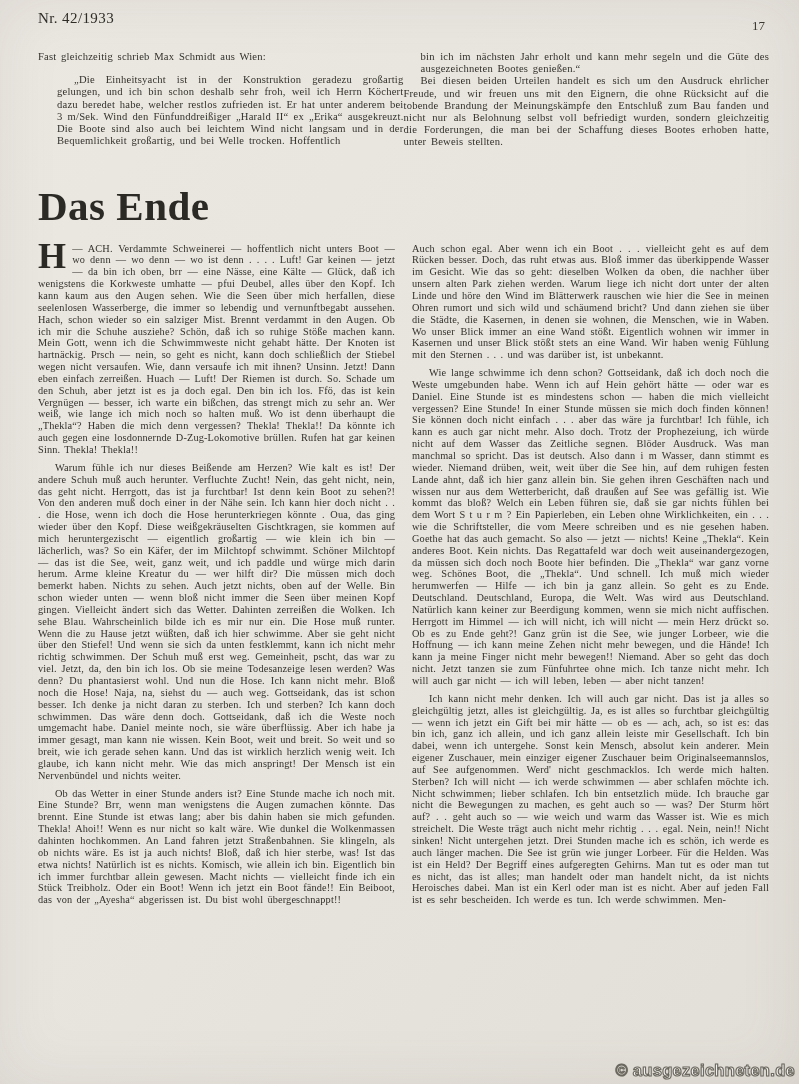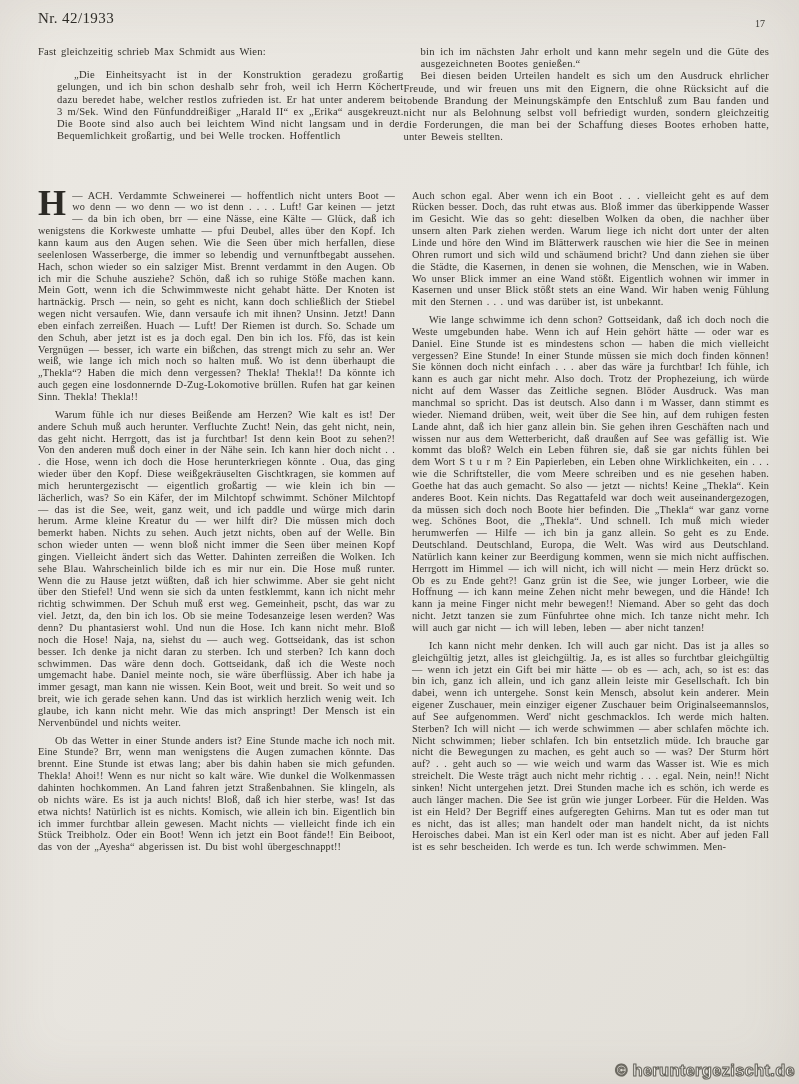--- a/index.html
+++ b/index.html
@@ -15,21 +15,21 @@
     position: absolute; inset: 0;
     background: linear-gradient(125deg, #ebe8e2 0%, #e8e5df 45%, #e2dfd8 100%);
     padding: 10px 30px 0 38px;
     box-sizing: border-box;
     box-shadow: inset 0 0 60px rgba(120,110,95,0.12);
   }
   .header {
     display: flex; justify-content: space-between; align-items: flex-start;
   }
   .issue { font-weight: normal; font-size: 15px; letter-spacing: 0.4px; color: #2e2c27; }
-  .pageno { font-size: 10px; margin-top: 8px; margin-right: 4px; color: #3a3832; }
+  .pageno { font-size: 13px; margin-top: 8px; margin-right: 4px; color: #3a3832; }
 
   .intro {
     display: grid; grid-template-columns: 1fr 1fr; column-gap: 0;
     margin-top: 17px;
   }
   .intro p {
     margin: 0;
     font-size: 10.6px; line-height: 12.2px;
     text-align: justify;
     word-spacing: 1.8px;
@@ -98,30 +98,31 @@
       <p class="lead">Fast gleichzeitig schrieb Max Schmidt aus Wien:</p>
       <p class="quote">„Die Einheitsyacht ist in der Konstruktion geradezu großartig gelungen, und ich bin schon deshalb sehr froh, weil ich Herrn Köchert dazu beredet habe, welcher restlos zufrieden ist. Er hat unter anderem bei 3 m/Sek. Wind den Fünfunddreißiger „Harald II“ ex „Erika“ ausgekreuzt. Die Boote sind also auch bei leichtem Wind nicht langsam und in der Bequemlichkeit großartig, und bei Welle trocken. Hoffentlich</p>
     </div>
     <div class="intro-col">
       <p class="quote-cont">bin ich im nächsten Jahr erholt und kann mehr segeln und die Güte des ausgezeichneten Bootes genießen.“</p>
       <p class="intro-para">Bei diesen beiden Urteilen handelt es sich um den Ausdruck ehrlicher Freude, und wir freuen uns mit den Eignern, die ohne Rücksicht auf die tobende Brandung der Meinungskämpfe den Entschluß zum Bau fanden und nicht nur als Belohnung selbst voll befriedigt wurden, sondern gleichzeitig die Forderungen, die man bei der Schaffung dieses Bootes erhoben hatte, unter Beweis stellten.</p>
     </div>
   </div>
 
   <div class="title-row">
+    <h1 class="article-title">Das Ende</h1>
   </div>
 
   <div class="columns">
     <div class="col">
       <p><span class="dropcap">H</span><span>— ACH. Verdammte Schweinerei — hoffentlich nicht unters Boot — wo denn — wo denn — wo ist denn . . . .  Luft!  Gar keinen — jetzt — da bin ich oben, brr — eine Nässe, eine Kälte — Glück, daß ich wenigstens die Korkweste umhatte — pfui Deubel, alles über den Kopf.  Ich kann kaum aus den Augen sehen.  Wie die Seen über mich herfallen, diese seelenlosen Wasserberge, die immer so lebendig und vernunftbegabt aussehen.  Hach, schon wieder so ein salziger Mist.  Brennt verdammt in den Augen.  Ob ich mir die Schuhe ausziehe?  Schön, daß ich so ruhige Stöße machen kann.  Mein Gott, wenn ich die Schwimmweste nicht gehabt hätte.  Der Knoten ist hartnäckig.  Prsch — nein, so geht es nicht, kann doch schließlich der Stiebel wegen nicht versaufen.  Wie, dann versaufe ich mit ihnen?  Unsinn.  Jetzt! Dann eben einfach zerreißen.  Huach — Luft!  Der Riemen ist durch. So.  Schade um den Schuh, aber jetzt ist es ja doch egal. Den bin ich los.  Ffö, das ist kein Vergnügen — besser, ich warte ein bißchen, das strengt mich zu sehr an.  Wer weiß, wie lange ich mich noch so halten muß.  Wo ist denn überhaupt die „Thekla“?  Haben die mich denn vergessen? Thekla!  Thekla!!  Da könnte ich auch gegen eine losdonnernde D-Zug-Lokomotive brüllen.  Rufen hat gar keinen Sinn.  Thekla! Thekla!!</span></p>
       <p class="ind">Warum fühle ich nur dieses Beißende am Herzen?  Wie kalt es ist!  Der andere Schuh muß auch herunter.  Verfluchte Zucht!  Nein, das geht nicht, nein, das geht nicht.  Herrgott, das ist ja furchtbar!  Ist denn kein Boot zu sehen?!  Von den anderen muß doch einer in der Nähe sein.  Ich kann hier doch nicht . . . die Hose, wenn ich doch die Hose herunterkriegen könnte . Oua, das ging wieder über den Kopf.  Diese weißgekräuselten Gischtkragen, sie kommen auf mich heruntergezischt — eigentlich großartig — wie klein ich bin — lächerlich, was?  So ein Käfer, der im Milchtopf schwimmt.  Schöner Milchtopf — das ist die See, weit, ganz weit, und ich paddle und würge mich darin herum.  Arme kleine Kreatur du — wer hilft dir?  Die müssen mich doch bemerkt haben.  Nichts zu sehen.  Auch jetzt nichts, oben auf der Welle.  Bin schon wieder unten — wenn bloß nicht immer die Seen über meinen Kopf gingen.  Vielleicht ändert sich das Wetter.  Dahinten zerreißen die Wolken.  Ich sehe Blau.  Wahrscheinlich bilde ich es  mir nur ein.  Die Hose muß runter.  Wenn die zu Hause jetzt wüßten, daß ich hier schwimme.  Aber sie geht nicht über den Stiefel! Und wenn sie sich da unten festklemmt, kann ich nicht mehr richtig schwimmen.  Der Schuh muß erst weg.  Gemeinheit, pscht, das war zu viel.  Jetzt, da, den bin ich los.  Ob sie meine Todesanzeige lesen werden?  Was denn? Du phantasierst wohl.  Und nun die Hose.  Ich kann nicht mehr.  Bloß noch die Hose!  Naja, na, siehst du — auch weg. Gottseidank, das ist schon besser.  Ich denke ja nicht daran zu sterben.  Ich und sterben?  Ich kann doch schwimmen.  Das wäre denn doch.  Gottseidank, daß ich die Weste noch umgemacht habe.  Daniel meinte noch, sie wäre überflüssig.  Aber ich habe ja immer gesagt, man kann nie wissen.  Kein Boot, weit und breit.  So weit und so breit, wie ich gerade sehen kann.  Und das ist wirklich herzlich wenig weit.  Ich glaube, ich kann nicht mehr. Wie das mich anspringt! Der Mensch ist ein Nervenbündel und nichts weiter.</p>
       <p class="ind">Ob das Wetter in einer Stunde anders ist?  Eine Stunde mache ich noch mit.  Eine Stunde?  Brr, wenn man wenigstens die Augen zumachen könnte.  Das brennt.  Eine Stunde ist etwas lang; aber bis dahin haben sie mich gefunden.  Thekla! Ahoi!!  Wenn es nur nicht so kalt wäre.  Wie dunkel die Wolkenmassen dahinten hochkommen.  An Land fahren jetzt Straßenbahnen.  Sie klingeln, als ob nichts wäre.  Es ist ja auch nichts!  Bloß, daß ich hier sterbe, was!  Ist das etwa nichts!  Natürlich ist es nichts.  Komisch, wie allein ich bin. Eigentlich bin ich immer furchtbar allein gewesen.  Macht nichts — vielleicht finde ich ein Stück Treibholz.  Oder ein Boot!  Wenn ich jetzt ein Boot fände!!  Ein Beiboot, das von der „Ayesha“ abgerissen ist.  Du bist wohl übergeschnappt!!</p>
     </div>
     <div class="col">
       <p>Auch schon egal.  Aber wenn ich ein Boot . . . vielleicht geht es auf dem Rücken besser.  Doch, das ruht etwas aus.  Bloß immer das überkippende Wasser im Gesicht.  Wie das so geht: dieselben Wolken da oben, die nachher über unsern alten Park ziehen werden.  Warum liege ich nicht dort unter der alten Linde und höre den Wind im Blätterwerk rauschen wie hier die See in meinen Ohren rumort und sich wild und schäumend bricht?  Und dann ziehen sie über die Städte, die Kasernen, in denen sie wohnen, die Menschen, wie in Waben.  Wo unser Blick immer an eine Wand stößt.  Eigentlich wohnen wir immer in Kasernen und unser Blick stößt stets an eine Wand. Wir haben wenig Fühlung mit den Sternen . . . und was darüber ist, ist unbekannt.</p>
       <p class="ind">Wie lange schwimme ich denn schon?  Gottseidank, daß ich doch noch die Weste umgebunden habe.  Wenn ich auf Hein gehört hätte — oder war es Daniel.  Eine Stunde ist es mindestens schon — haben die mich vielleicht vergessen? Eine Stunde!  In einer Stunde müssen sie mich doch finden können! Sie können doch nicht einfach . . . aber das wäre ja furchtbar! Ich fühle, ich kann es auch gar nicht mehr.  Also doch.  Trotz der Prophezeiung, ich würde nicht auf dem Wasser das Zeitliche segnen.  Blöder Ausdruck.  Was man manchmal so spricht.  Das ist deutsch.  Also dann i m Wasser, dann stimmt es wieder.  Niemand drüben, weit, weit über die See hin, auf dem ruhigen festen Lande ahnt, daß ich hier ganz allein bin. Sie gehen ihren Geschäften nach und wissen nur aus dem Wetterbericht, daß draußen auf See was gefällig ist.  Wie kommt das bloß?  Welch ein Leben führen sie, daß sie gar nichts fühlen bei dem Wort S t u r m ?  Ein Papierleben, ein Leben ohne Wirklichkeiten, ein . . . wie die Schriftsteller, die vom Meere schreiben und es nie gesehen haben.  Goethe hat das auch gemacht.  So also — jetzt — nichts! Keine „Thekla“.  Kein anderes Boot.  Kein nichts.  Das Regattafeld war doch weit auseinandergezogen, da müssen sich doch noch Boote hier befinden. Die „Thekla“ war ganz vorne weg.  Schönes Boot, die „Thekla“.  Und schnell.  Ich muß mich wieder herumwerfen — Hilfe — ich bin ja ganz allein.  So geht es zu Ende.  Deutschland.  Deutschland, Europa, die Welt.  Was wird aus Deutschland.  Natürlich kann keiner zur Beerdigung kommen, wenn sie mich nicht auffischen.  Herrgott im Himmel — ich will nicht, ich will nicht — mein Herz drückt so.  Ob es zu Ende geht?!  Ganz grün ist die See, wie junger Lorbeer, wie die Hoffnung — ich kann meine Zehen nicht mehr bewegen, und die Hände!  Ich kann ja meine Finger nicht mehr bewegen!! Niemand.  Aber so geht das doch nicht.  Jetzt tanzen sie zum Fünfuhrtee ohne mich.  Ich tanze nicht mehr.  Ich will auch gar nicht — ich will leben, leben — aber nicht tanzen!</p>
       <p class="ind">Ich kann nicht mehr denken.  Ich will auch gar nicht. Das ist ja alles so gleichgültig jetzt, alles ist gleichgültig.  Ja, es ist alles so furchtbar gleichgültig — wenn ich jetzt ein Gift bei mir hätte — ob es — ach, ach, so ist es: das bin ich, ganz ich allein, und ich ganz allein leiste mir Gesellschaft.  Ich bin dabei, wenn ich untergehe.  Sonst kein Mensch, absolut kein anderer.  Mein eigener Zuschauer, mein einziger eigener Zuschauer beim Originalseemannslos, auf See aufgenommen. Werd' nicht geschmacklos.  Ich werde mich halten.  Sterben? Ich will nicht — ich werde schwimmen — aber schlafen möchte ich.  Nicht schwimmen; lieber schlafen.  Ich bin entsetzlich müde.  Ich brauche gar nicht die Bewegungen zu machen, es geht auch so — was?  Der Sturm hört auf? . . geht auch so — wie weich und warm das Wasser ist.  Wie es mich streichelt.  Die Weste trägt auch nicht mehr richtig . . . egal. Nein, nein!!  Nicht sinken!  Nicht untergehen jetzt.  Drei Stunden mache ich es schön, ich werde es auch länger machen. Die See ist grün wie junger Lorbeer.  Für die Helden.  Was ist ein Held?  Der Begriff eines aufgeregten Gehirns.  Man tut es oder man tut es nicht, das ist alles; man handelt oder man handelt nicht, da ist nichts Heroisches dabei.  Man ist ein Kerl oder man ist es nicht.  Aber auf jeden Fall ist es sehr bescheiden.  Ich werde es tun.  Ich werde schwimmen.  Men-</p>
     </div>
   </div>
 
-  <div class="watermark">© heruntergezischt.de</div>
+  <div class="watermark">© ausgezeichneten.de</div>
 
 </div>
 
 </body></html>

